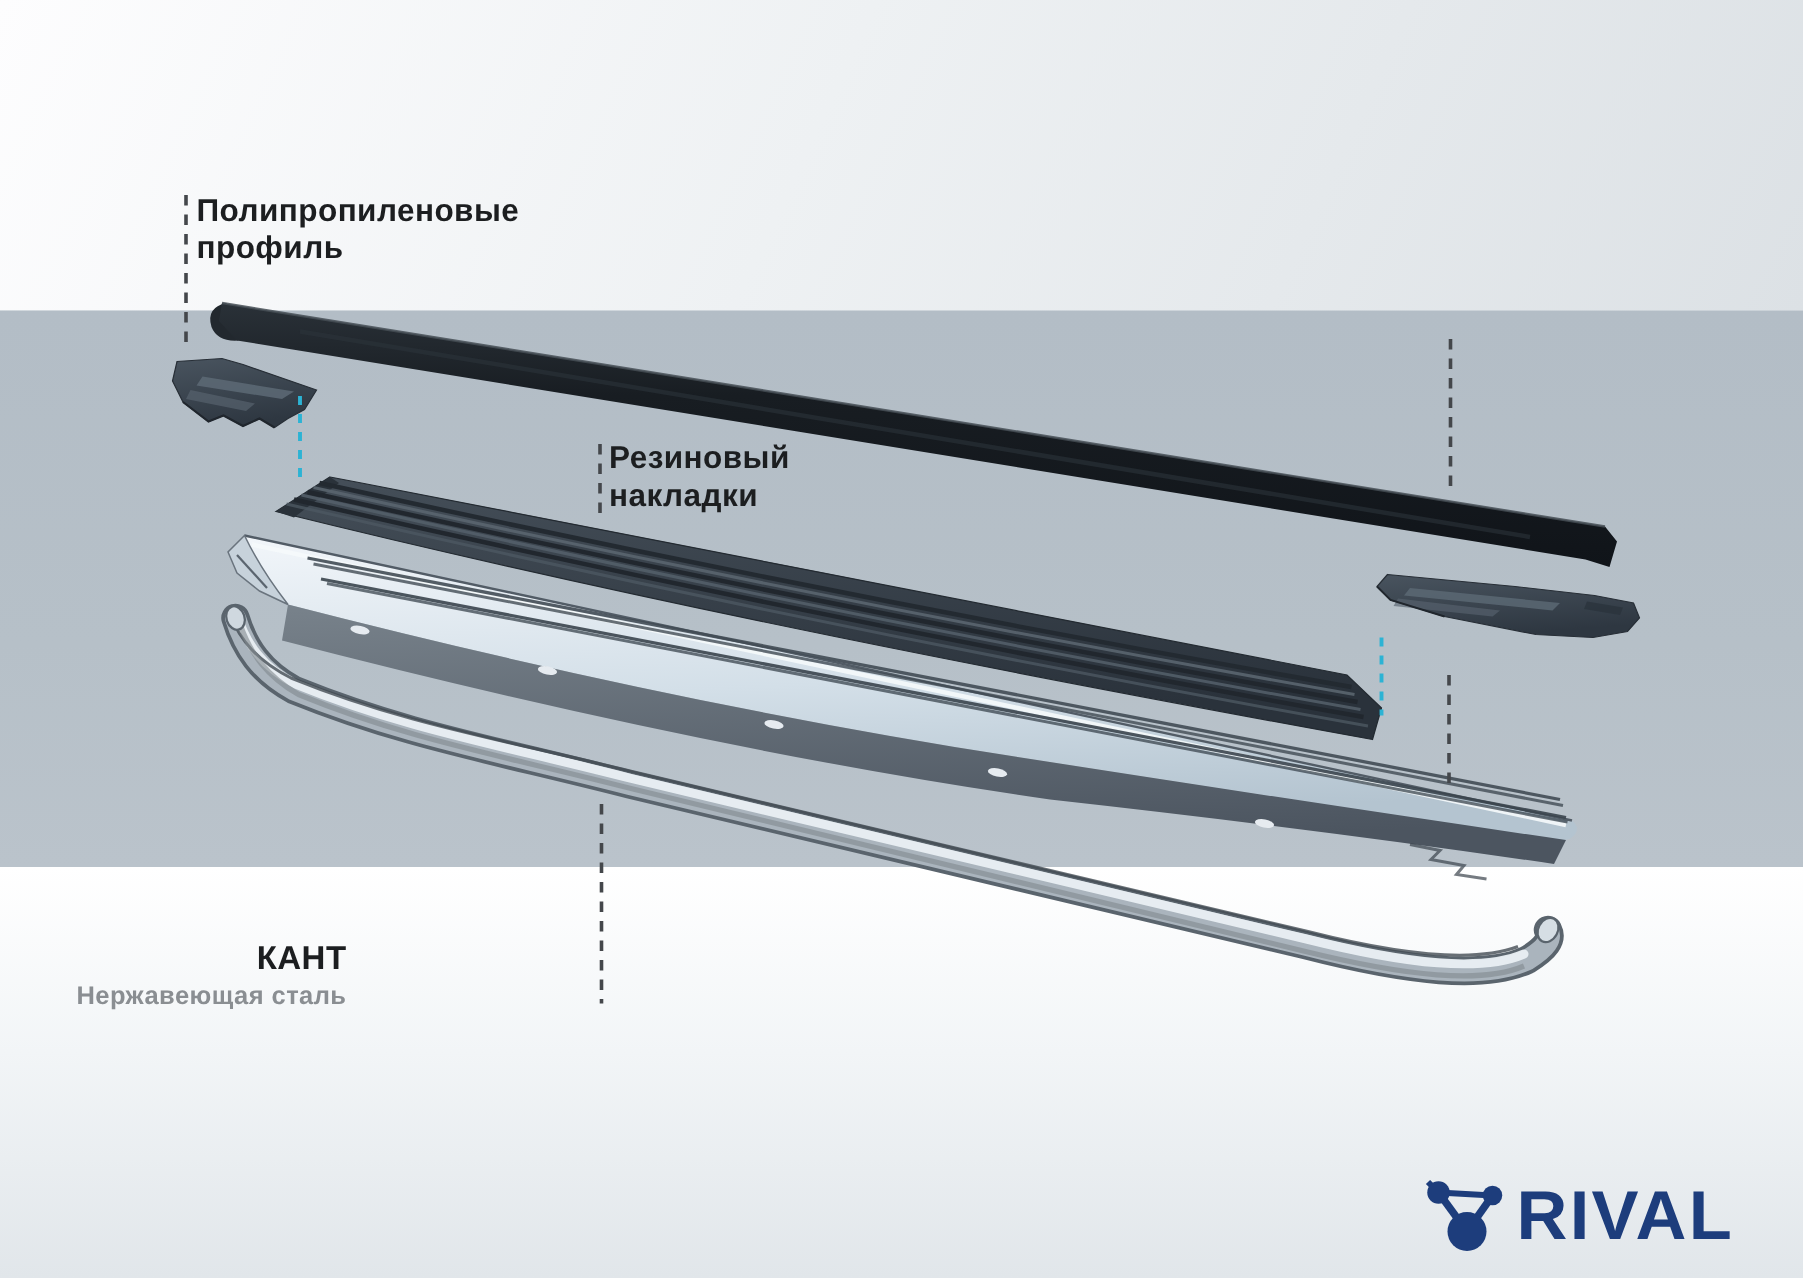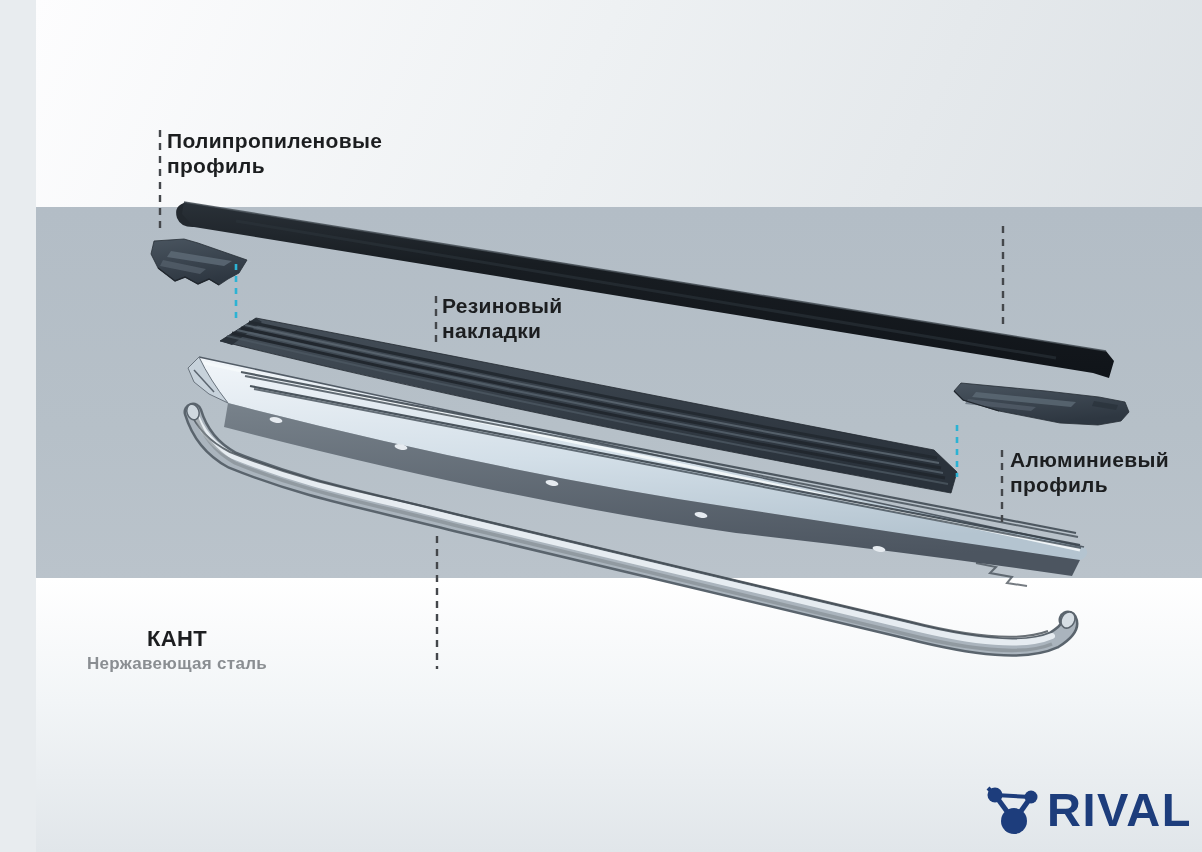--- a/index.html
+++ b/index.html
@@ -1,32 +1,32 @@
 <!DOCTYPE html>
 <html><head>
 <meta charset="utf-8">
 <style>
   html,body{margin:0;padding:0;}
   body{width:1202px;height:852px;position:relative;overflow:hidden;
        font-family:"Liberation Sans",sans-serif;background:#e8ecef;}
-  .stage{position:absolute;inset:0;width:1044px;height:852px;margin-left:36px;}
+  .stage{position:absolute;inset:0;width:1044px;height:852px;}
   
   .bg-top{position:absolute;left:0;top:0;width:1202px;height:207px;
           background:linear-gradient(115deg,#fdfdfe 0%,#eef1f3 45%,#dce1e5 100%);}
   .bg-band{position:absolute;left:0;top:207px;width:1202px;height:371px;
            background:linear-gradient(180deg,#b3bdc6 0%,#b6c0c8 60%,#bac3cb 100%);}
   .bg-bottom{position:absolute;left:0;top:578px;width:1202px;height:274px;
              background:linear-gradient(180deg,#ffffff 0%,#f2f5f7 45%,#e1e6ea 100%);}
   svg.diagram{position:absolute;left:0;top:0;}
   
   .lbl{position:absolute;font-weight:bold;font-size:21px;line-height:25px;
        color:#1c1e20;letter-spacing:.3px;white-space:nowrap;}
   .lbl span{display:block;}
   .lbl-kant{text-align:right;}
-  .lbl-kant .kant-title{font-size:22px;color:#1c1e20;text-align:center;}
+  .lbl-kant .kant-title{font-size:22px;color:#1c1e20;}
   .lbl-kant .kant-sub{font-size:17px;color:#8a8e92;}
   
   .logo{position:absolute;left:950px;top:779px;display:flex;align-items:flex-start;}
   .logo-text{font-weight:bold;font-size:47px;color:#1d3d7c;letter-spacing:1.5px;
              line-height:62px;transform:scaleY(.98);margin-left:3px;}
 </style>
 </head>
 <body>
 
 <div class="stage">
@@ -141,24 +141,20 @@
     <span>Полипропиленовые</span>
     <span>профиль</span>
   </div>
 
 
   <div class="lbl" style="left:406px;top:293px">
     <span>Резиновый</span>
     <span>накладки</span>
   </div>
 
-  <div class="lbl" style="left:974px;top:447px">
-    <span>Алюминиевый</span>
-    <span>профиль</span>
-  </div>
 
   <div class="lbl lbl-kant" style="right:813px;top:626px">
     <span class="kant-title">КАНТ</span>
     <span class="kant-sub">Нержавеющая сталь</span>
   </div>
 
   <div class="logo">
     <svg width="58" height="62" viewBox="0 0 58 62">
       <g stroke="#1d3d7c" stroke-width="5" fill="none">
         <line x1="9" y1="16" x2="28" y2="42"></line>

